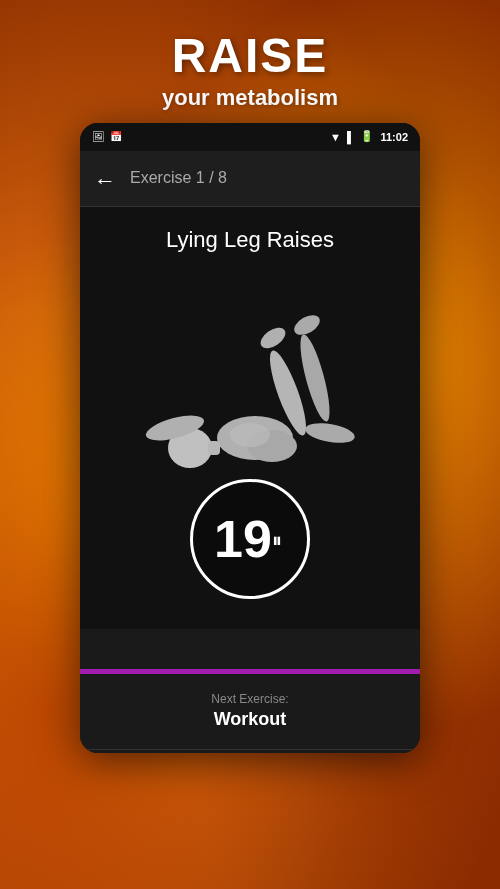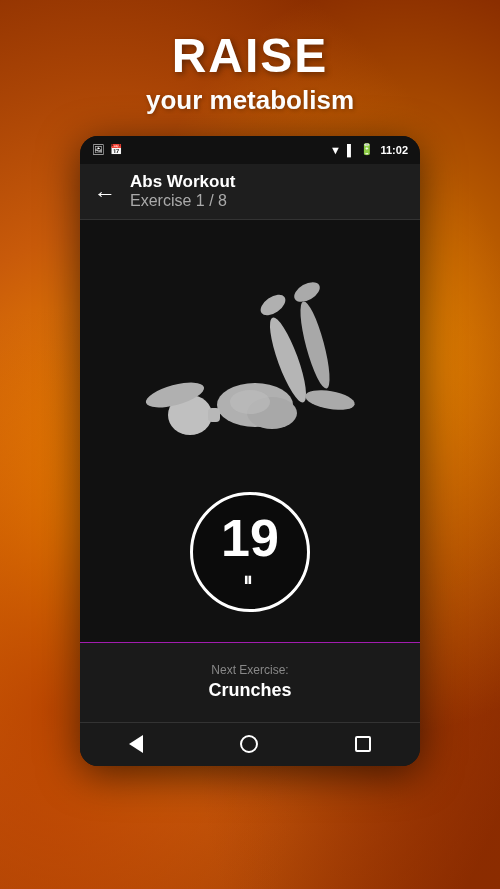--- a/index.html
+++ b/index.html
@@ -30,35 +30,35 @@
         radial-gradient(ellipse at 80% 40%, rgba(255,160,0,0.7) 0%, transparent 50%),
         radial-gradient(ellipse at 10% 80%, rgba(180,60,0,0.8) 0%, transparent 40%),
         radial-gradient(ellipse at 90% 80%, rgba(140,40,0,0.6) 0%, transparent 40%);
     }
 
     .top-text {
       position: relative;
       z-index: 1;
       text-align: center;
       padding-top: 30px;
-      padding-bottom: 20px;
+      padding-bottom: 12px;
     }
 
     .top-text .raise {
       font-size: 48px;
       font-weight: 900;
       color: white;
       letter-spacing: 2px;
       text-shadow: 2px 2px 6px rgba(0,0,0,0.4);
       display: block;
       line-height: 1.1;
     }
 
     .top-text .subtitle {
-      font-size: 26px;
+      font-size: 22px;
       font-weight: bold;
       color: white;
       text-shadow: 1px 1px 4px rgba(0,0,0,0.3);
       display: block;
       margin-top: 2px;
       text-align: center;
     }
 
     .phone-wrapper {
       position: relative;
@@ -186,21 +186,21 @@
       transform: translateX(-50%);
       z-index: 3;
     }
 
     .timer-circle {
       width: 120px;
       height: 120px;
       border-radius: 50%;
       border: 3px solid white;
       display: flex;
-      flex-direction: column;
+      flex-direction: row;
       align-items: center;
       justify-content: center;
       background: rgba(0,0,0,0.3);
       position: relative;
     }
 
     .timer-number {
       color: white;
       font-size: 52px;
       font-weight: bold;
@@ -215,21 +215,22 @@
     }
 
     
     .next-exercise {
       background: #1a1a1a;
       height: 80px;
       display: flex;
       flex-direction: column;
       align-items: center;
       justify-content: center;
-      border-top: 1px solid #a21caf;
+      border-top: 5px solid #a21caf;
+      margin-top: 40px;
     }
 
     .next-label {
       color: #888;
       font-size: 12px;
     }
 
     .next-name {
       color: white;
       font-size: 18px;
@@ -290,26 +291,26 @@
       <span>▼</span>
       <span>▌</span>
       <span>🔋</span>
       <span>11:02</span>
     </div>
   </div>
 
   <div class="app-header">
     <span class="back-arrow">←</span>
     <div class="header-text">
-      <span class="header-title">Abs Workout</span>
       <span class="header-subtitle">Exercise 1 / 8</span>
     </div>
   </div>
 
   <div class="workout-area">
+    <span class="exercise-name">Lying Leg Raises</span>
 
     <div class="figure-container">
 
       <svg class="figure-svg" viewBox="0 0 280 260" xmlns="http://www.w3.org/2000/svg">
 
         <ellipse cx="145" cy="185" rx="38" ry="22" fill="#b0b0b0"></ellipse>
 
         <ellipse cx="80" cy="195" rx="22" ry="20" fill="#c0c0c0"></ellipse>
 
         <rect x="98" y="188" width="12" height="14" rx="4" fill="#b8b8b8"></rect>
@@ -334,21 +335,21 @@
         <div class="timer-circle">
           <span class="timer-number">19</span>
           <span class="pause-icon">⏸</span>
         </div>
       </div>
     </div>
   </div>
 
   <div class="next-exercise">
     <span class="next-label">Next Exercise:</span>
-    <span class="next-name">Crunches</span>
+    <span class="next-name">Workout</span>
   </div>
 
   <div class="nav-bar">
     <div>
       <div class="nav-triangle"></div>
     </div>
     <div>
       <div class="nav-circle"></div>
     </div>
     <div>

